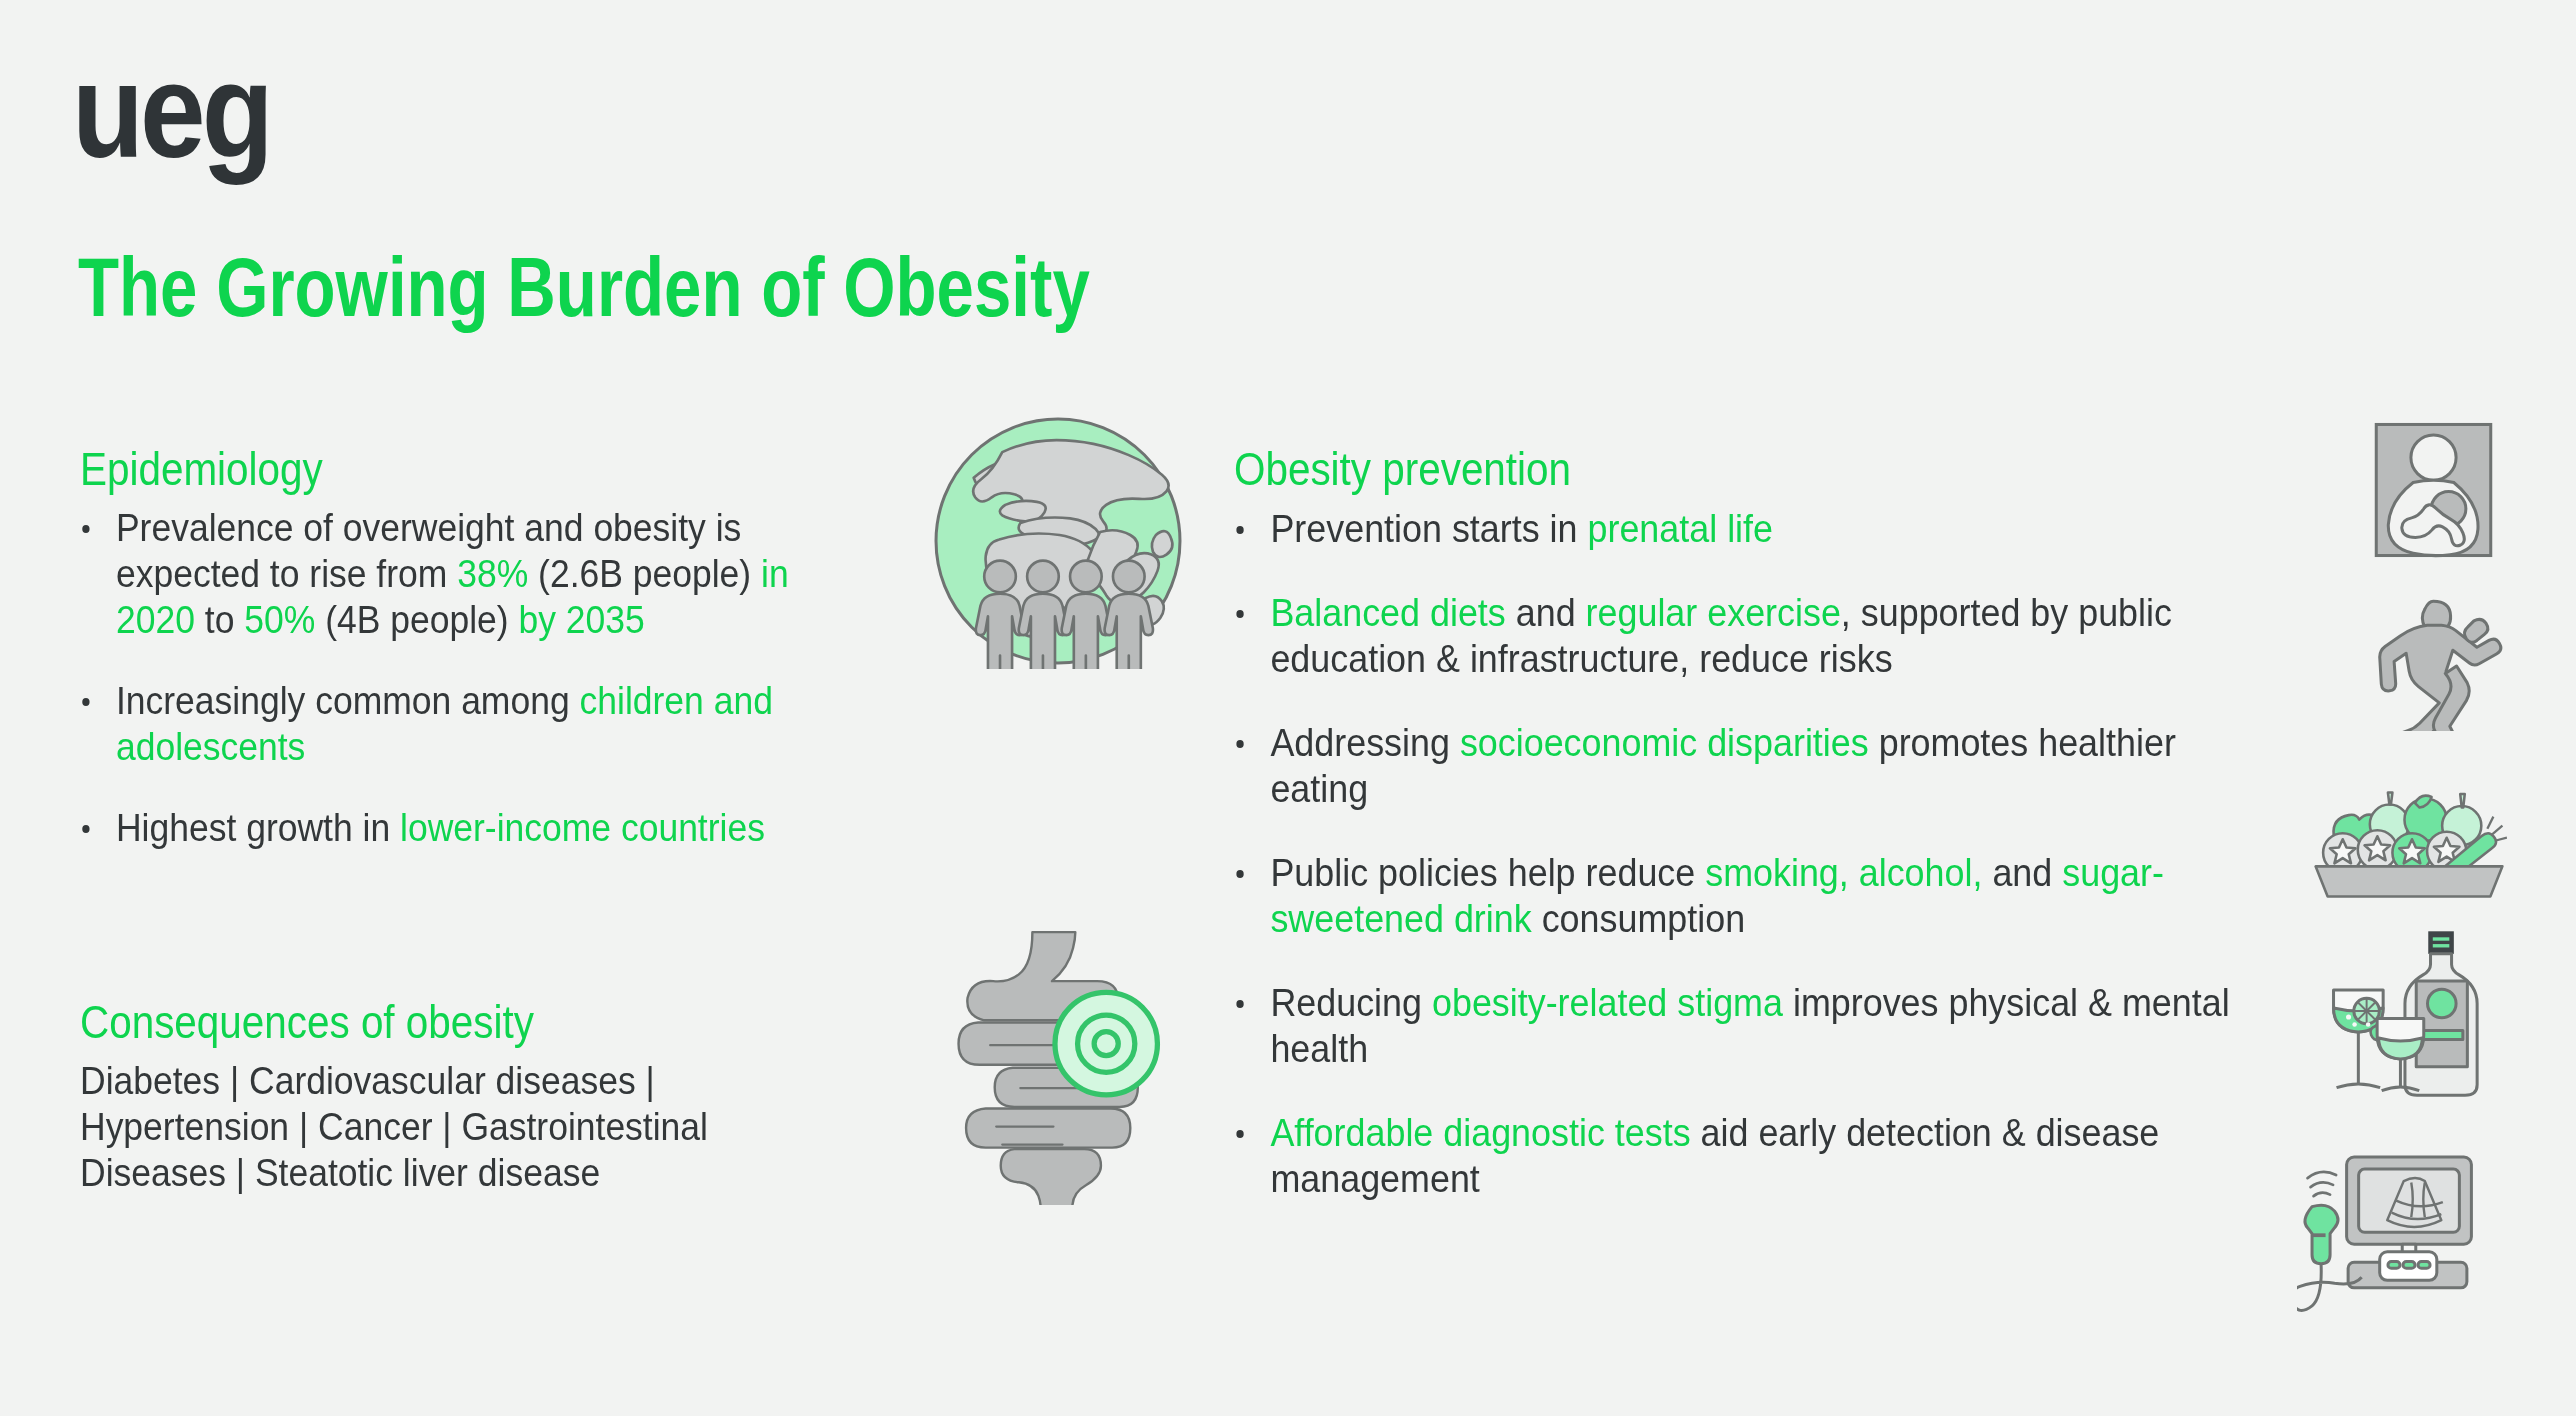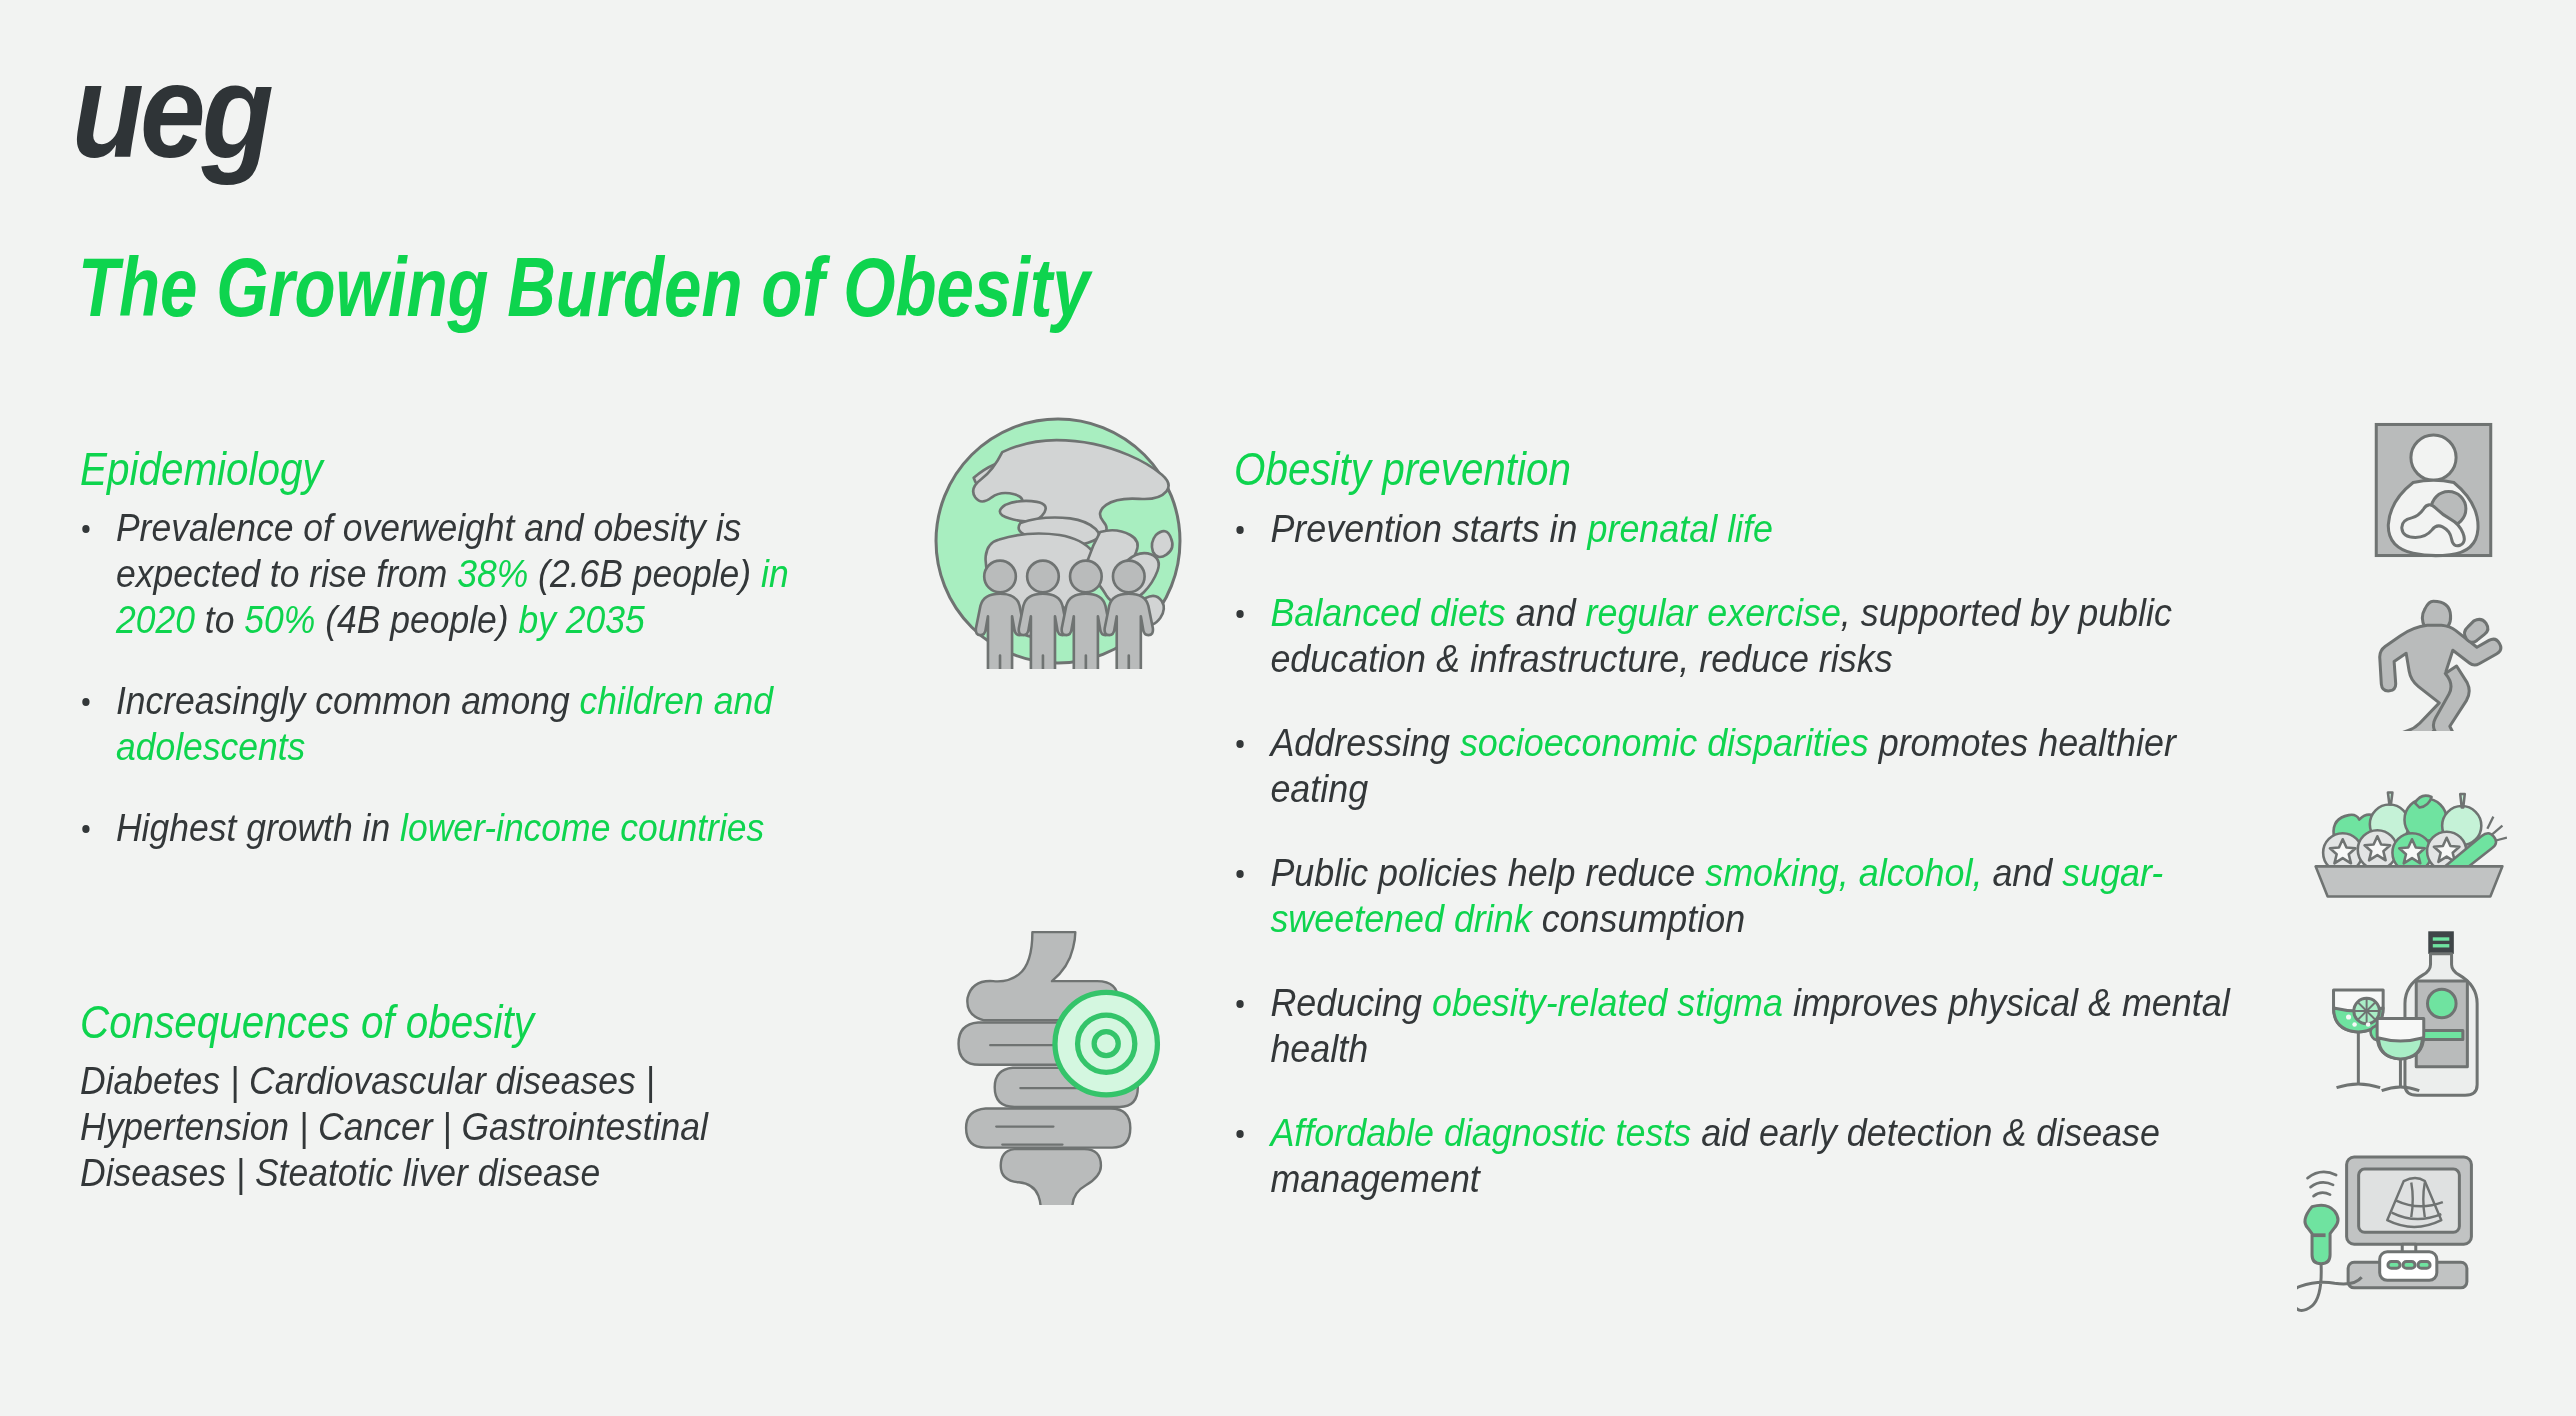--- a/index.html
+++ b/index.html
@@ -10,21 +10,20 @@
     background: #f2f3f2;
     font-family: "Liberation Sans", sans-serif;
     overflow: hidden;
   }
 
   #slide {
     position: relative;
     width: 2576px;
     height: 998px;
     background: #f2f3f2;
-    font-style: italic;
   }
 
   
   .logo {
     position: absolute;
     left: 72px;
     top: 44px;
     font-family: "Liberation Sans", sans-serif;
     font-weight: 700;
     font-size: 134px;

